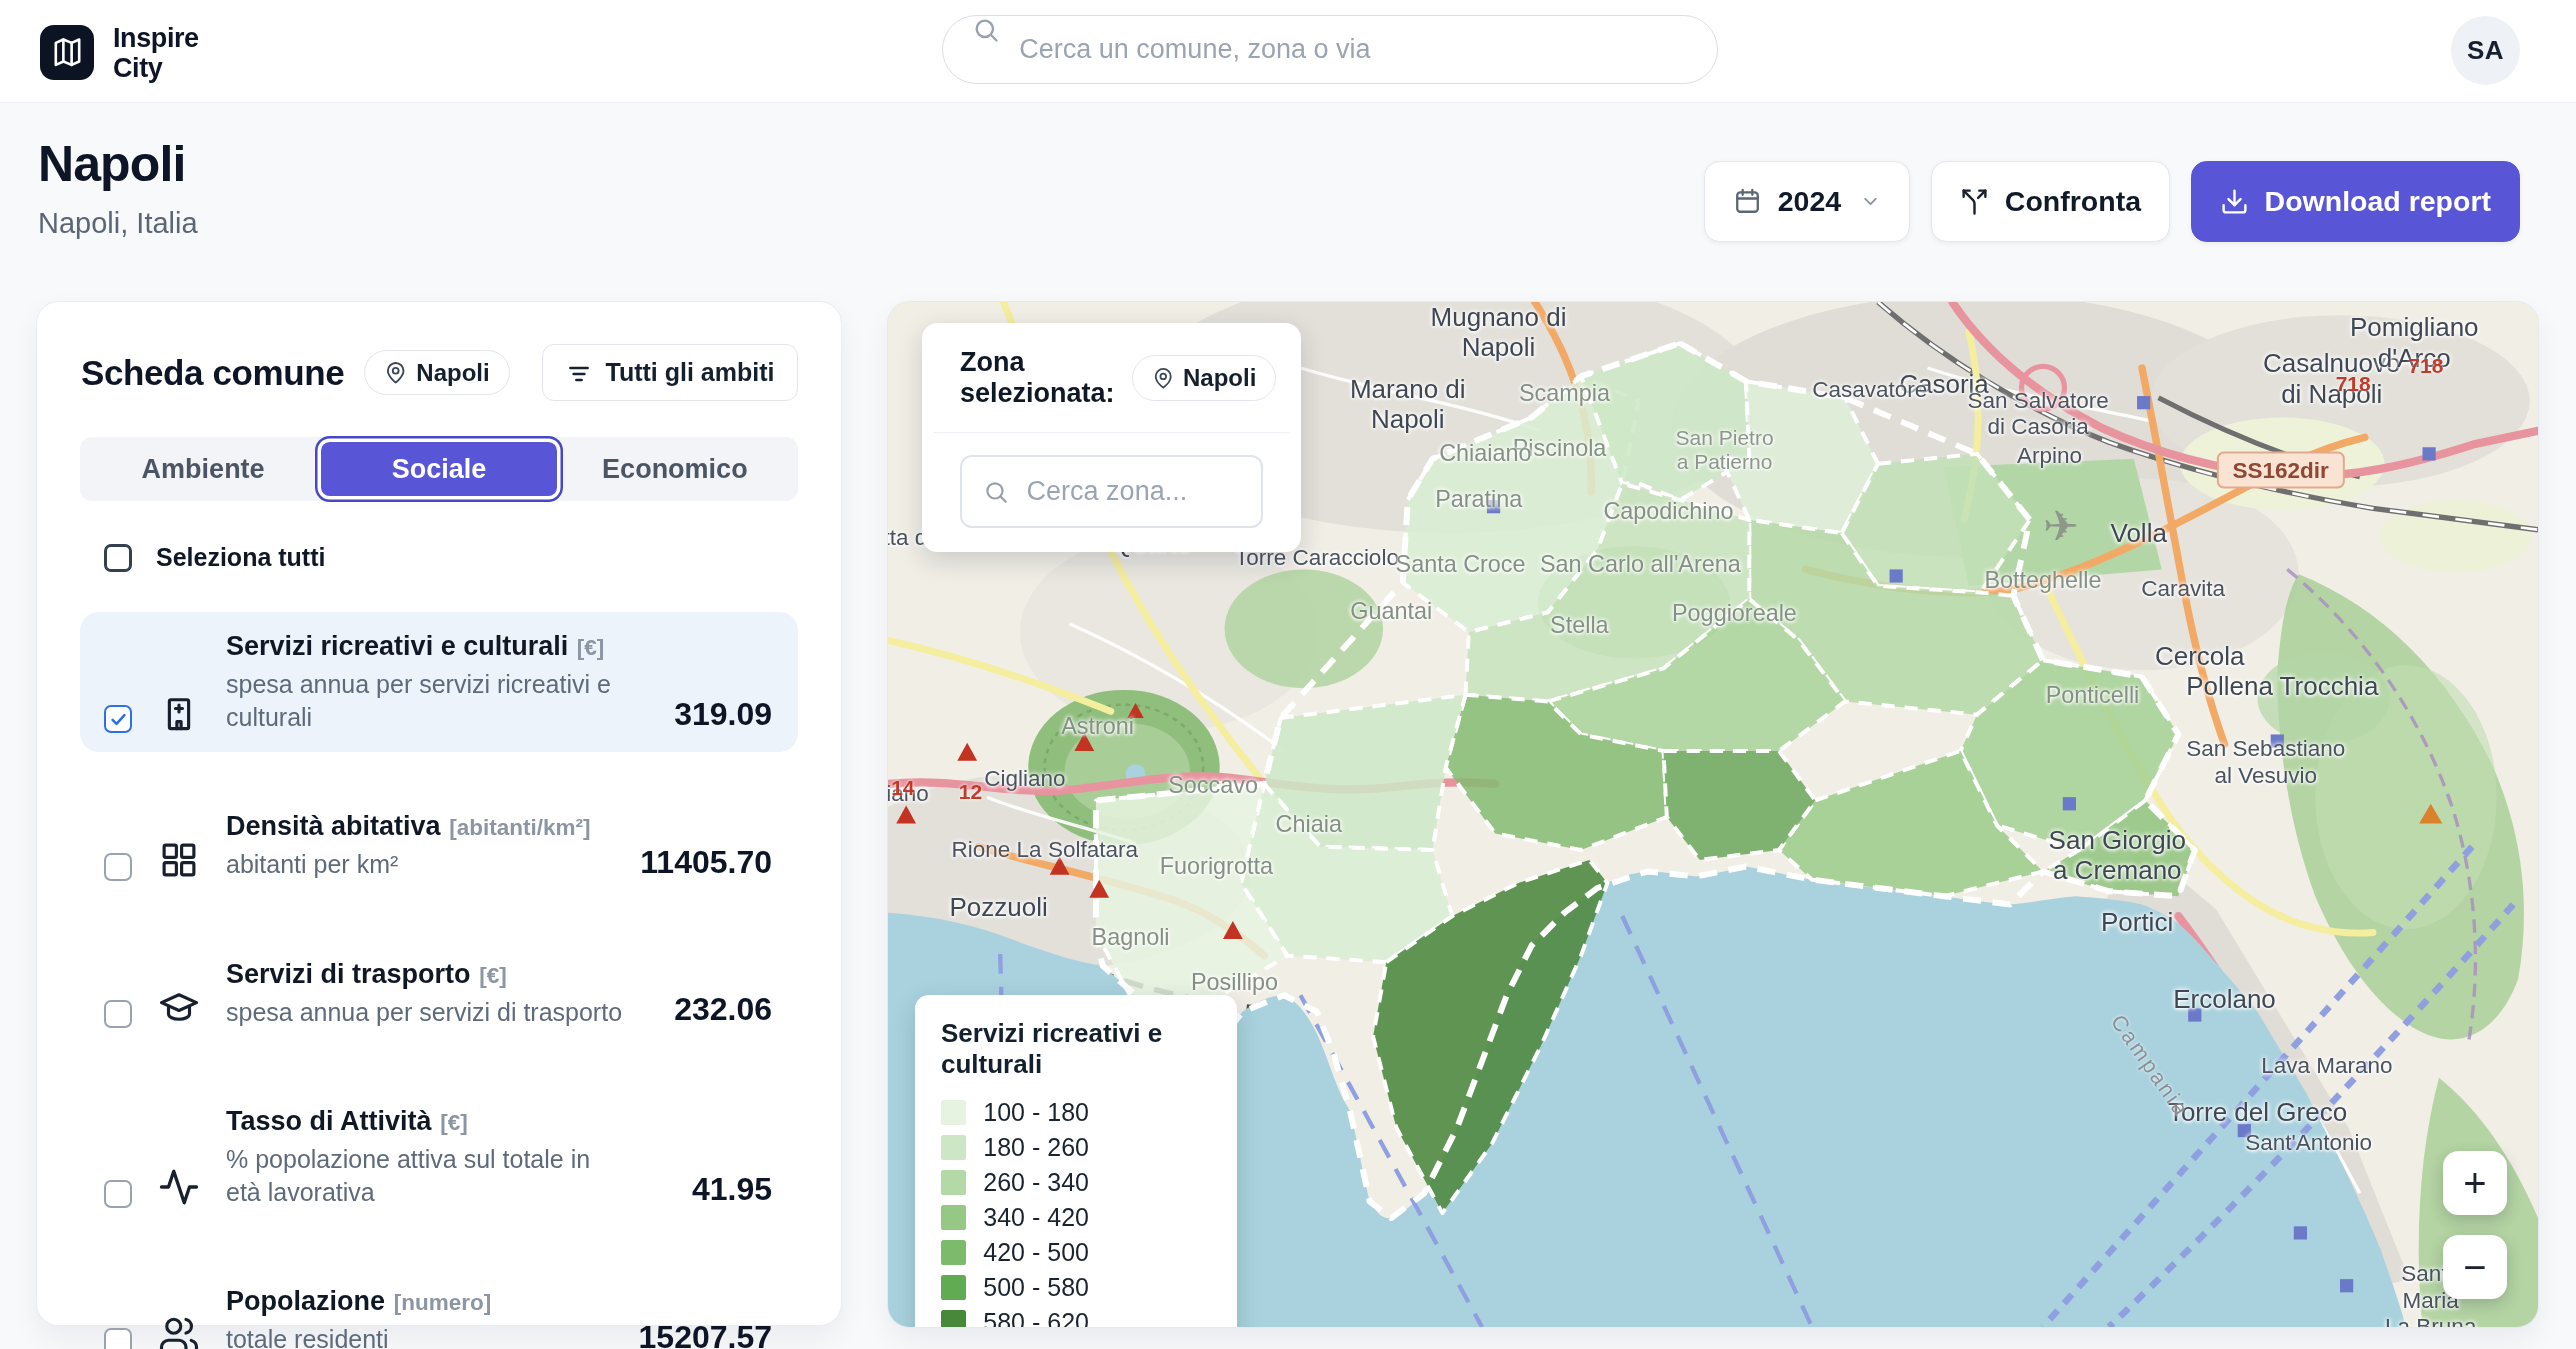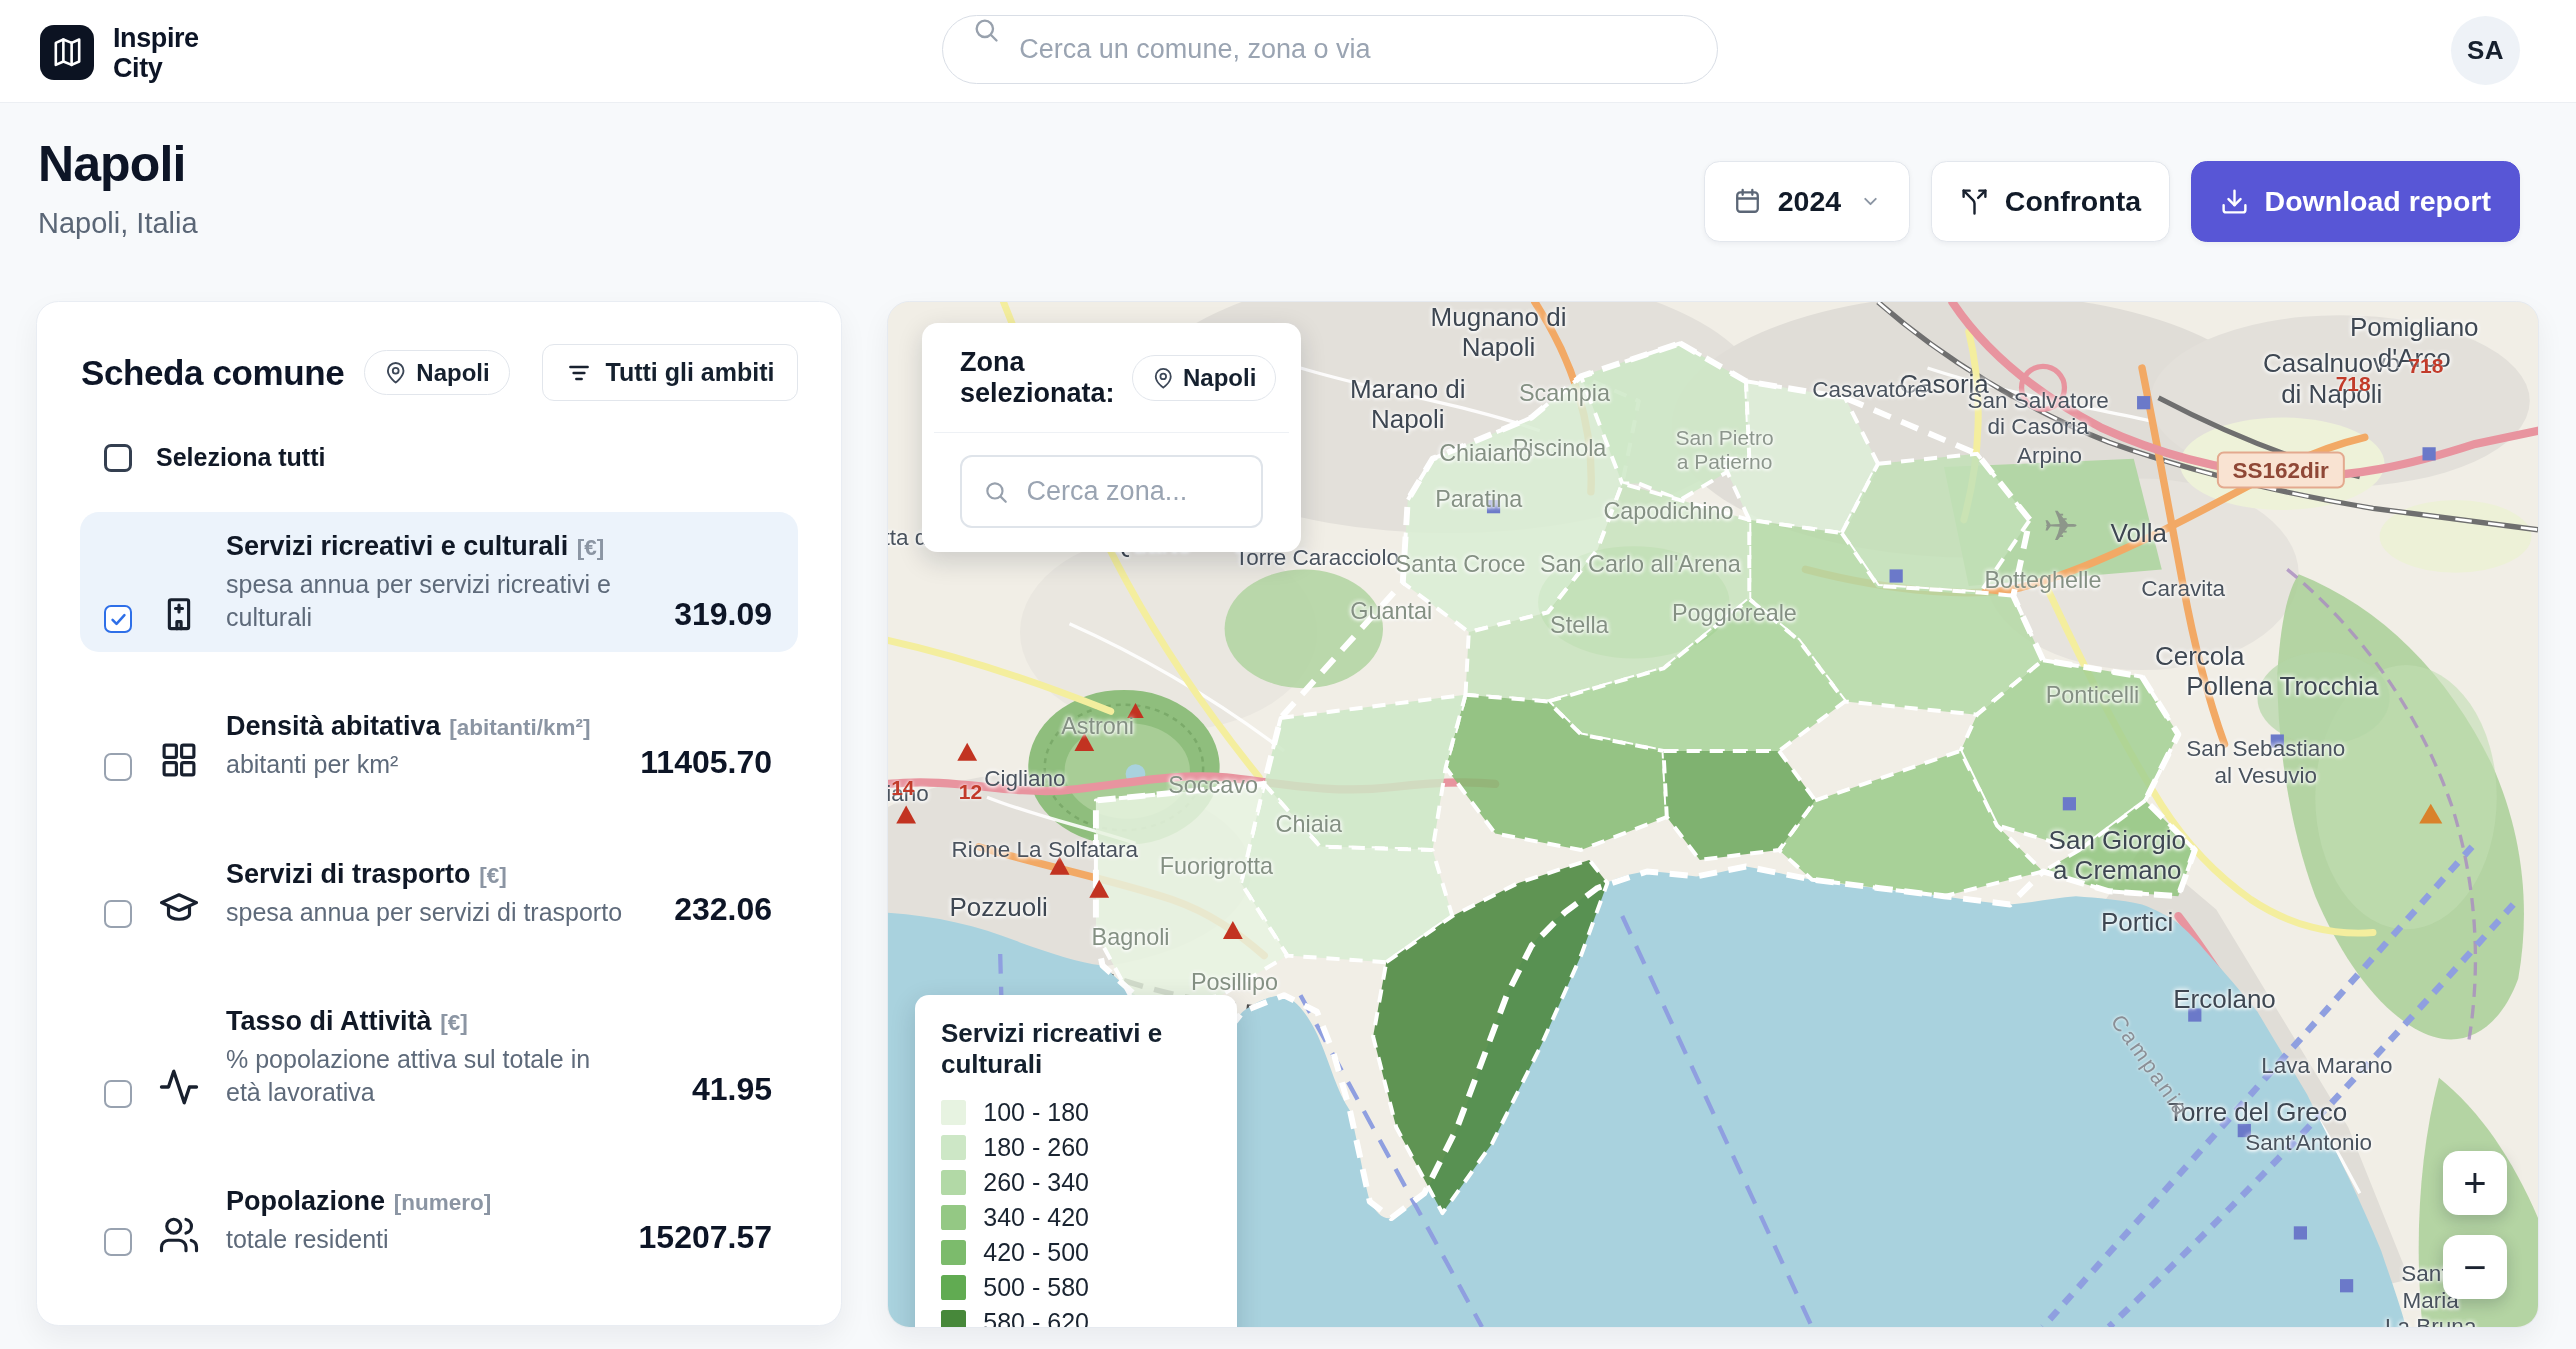--- a/index.html
+++ b/index.html
@@ -21,21 +21,21 @@
   .actions{position:absolute;top:161px;right:56px;display:flex;gap:21px;}
   .btn{height:81px;display:flex;align-items:center;gap:15.6px;padding:0 28px;background:#fff;border:1.7px solid #e3e7ed;border-radius:15.6px;font-size:28.5px;font-weight:600;color:#111a28;box-shadow:0 1.7px 5.2px rgba(16,24,40,.05);cursor:pointer;box-sizing:border-box;}
   .btn.primary{background:#5856d6;border-color:#5856d6;color:#fff;}
   .btn .chev{margin-left:3.5px;}
   
   .panel{position:absolute;left:36px;top:301px;width:806px;height:1025px;background:#fff;border:1.3px solid #e9edf3;border-radius:22.5px;box-shadow:0 12px 29px rgba(15,23,42,.06);box-sizing:border-box;padding:42px 43px;}
   .panel-head{display:flex;align-items:center;justify-content:space-between;}
   .panel-title-wrap{display:flex;align-items:center;gap:19px;}
   .panel-title{margin:1px;font-size:35px;font-weight:bold;letter-spacing:-0.4px;}
   .pill{display:flex;align-items:center;gap:8.7px;padding:7.8px 19px;border:1.7px solid #e2e6ec;border-radius:864px;font-size:24px;font-weight:600;color:#15202e;background:#fff;}
-  .ambiti-btn{display:flex;align-items:center;gap:14px;padding:13px 22.5px;border:1.7px solid #e2e6ec;border-radius:12px;font-size:25px;font-weight:600;color:#15202e;background:#fff;cursor:pointer;}
+  .ambiti-btn{display:flex;align-items:flex-end;gap:14px;padding:13px 22.5px;border:1.7px solid #e2e6ec;border-radius:12px;font-size:25px;font-weight:600;color:#15202e;background:#fff;cursor:pointer;}
   .tabs{margin-top:36px;background:#f2f4f7;border-radius:12px;padding:5.2px;display:flex;height:64px;box-sizing:border-box;}
   .tab{flex:1;display:flex;align-items:center;justify-content:center;font-size:27px;font-weight:600;color:#4c5564;border-radius:8.7px;cursor:pointer;}
   .tab.active{background:#5856d6;color:#fff;font-weight:bold;box-shadow:0 0 0 3.5px #ffffff,0 0 0 6px #4547c8;}
   .select-all{margin-top:42px;display:flex;align-items:center;gap:24px;padding-left:24px;}
   .cb{width:28px;height:28px;border:2.6px solid #98a2b0;border-radius:7px;box-sizing:border-box;flex:0 0 auto;display:flex;align-items:center;justify-content:center;background:#fff;cursor:pointer;}
   .cb.dark{border-color:#343f50;border-width:3px;}
   .cb.checked{border-color:#2e6fe8;}
   .select-all-label{font-size:25px;font-weight:bold;color:#101826;}
   .items{margin-top:29px;}
   .item{display:flex;align-items:flex-end;padding:19px 26px 19px 24px;border-radius:19px;margin-bottom:12px;margin-top:40px;}
@@ -229,20 +229,25 @@
         </div>
       </div>
       <div class="ambiti-btn">
         <svg width="26" height="26" style="color:#18212f" viewBox="0 0 30 30">
             <use href="#filter-icon-sym"></use>
           </svg>
         <span>Tutti gli ambiti</span>
       </div>
     </div>
 
+    <div class="tabs">
+        <div class="tab">Ambiente</div>
+        <div class="tab active">Sociale</div>
+        <div class="tab">Economico</div>
+      </div>
 
     <div class="select-all">
       <div class="cb dark"></div>
       <div class="select-all-label">Seleziona tutti</div>
     </div>
 
     <div class="items">
         <div class="item selected">
           <div class="cb checked">
             <svg width="19" height="19" style="color:#2e6fe8" viewBox="0 0 22 22">

